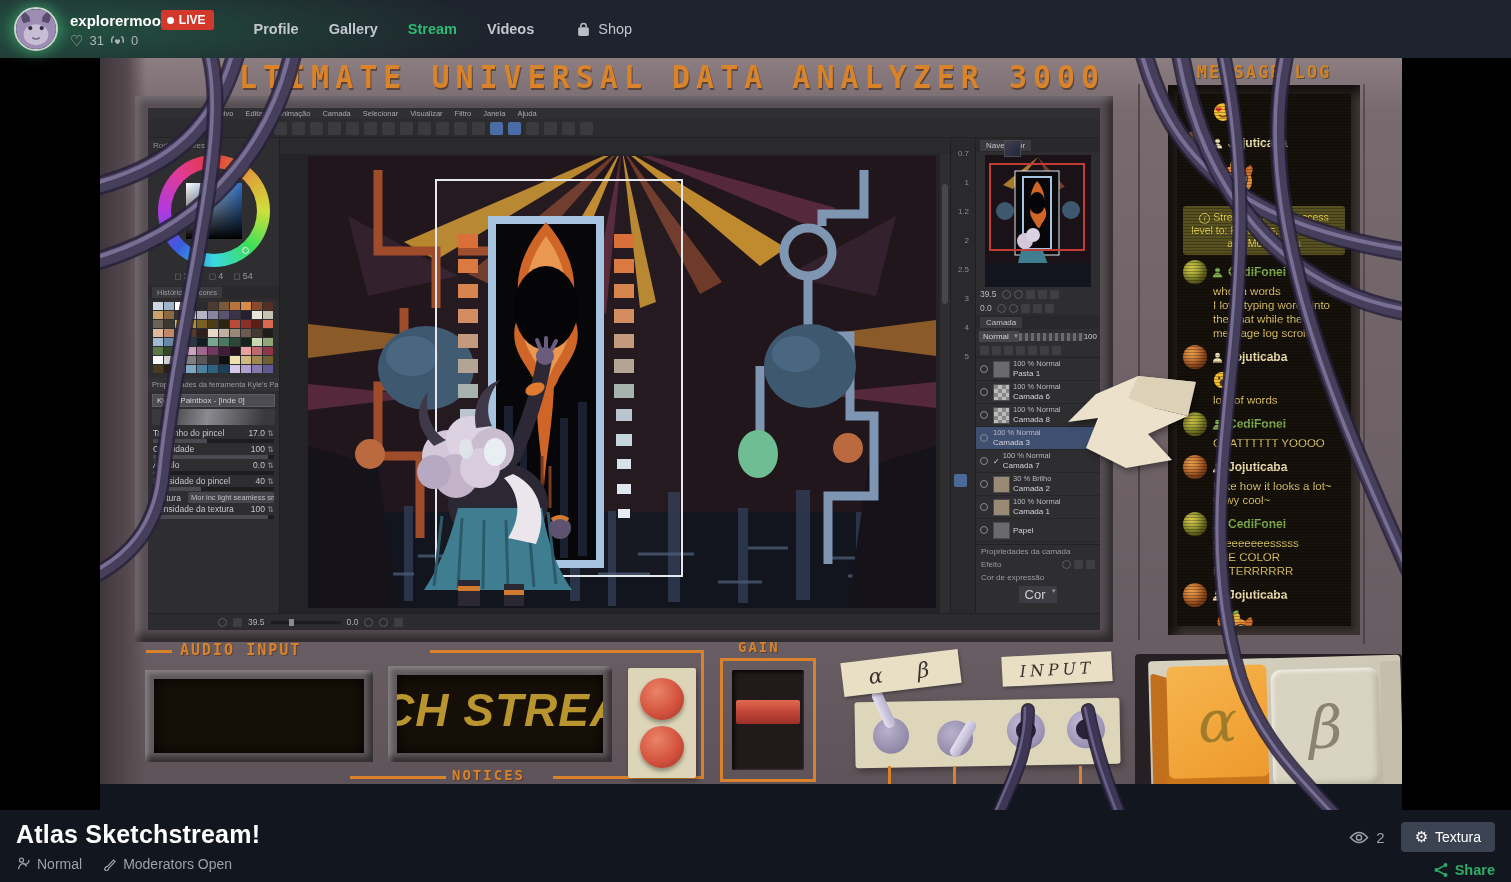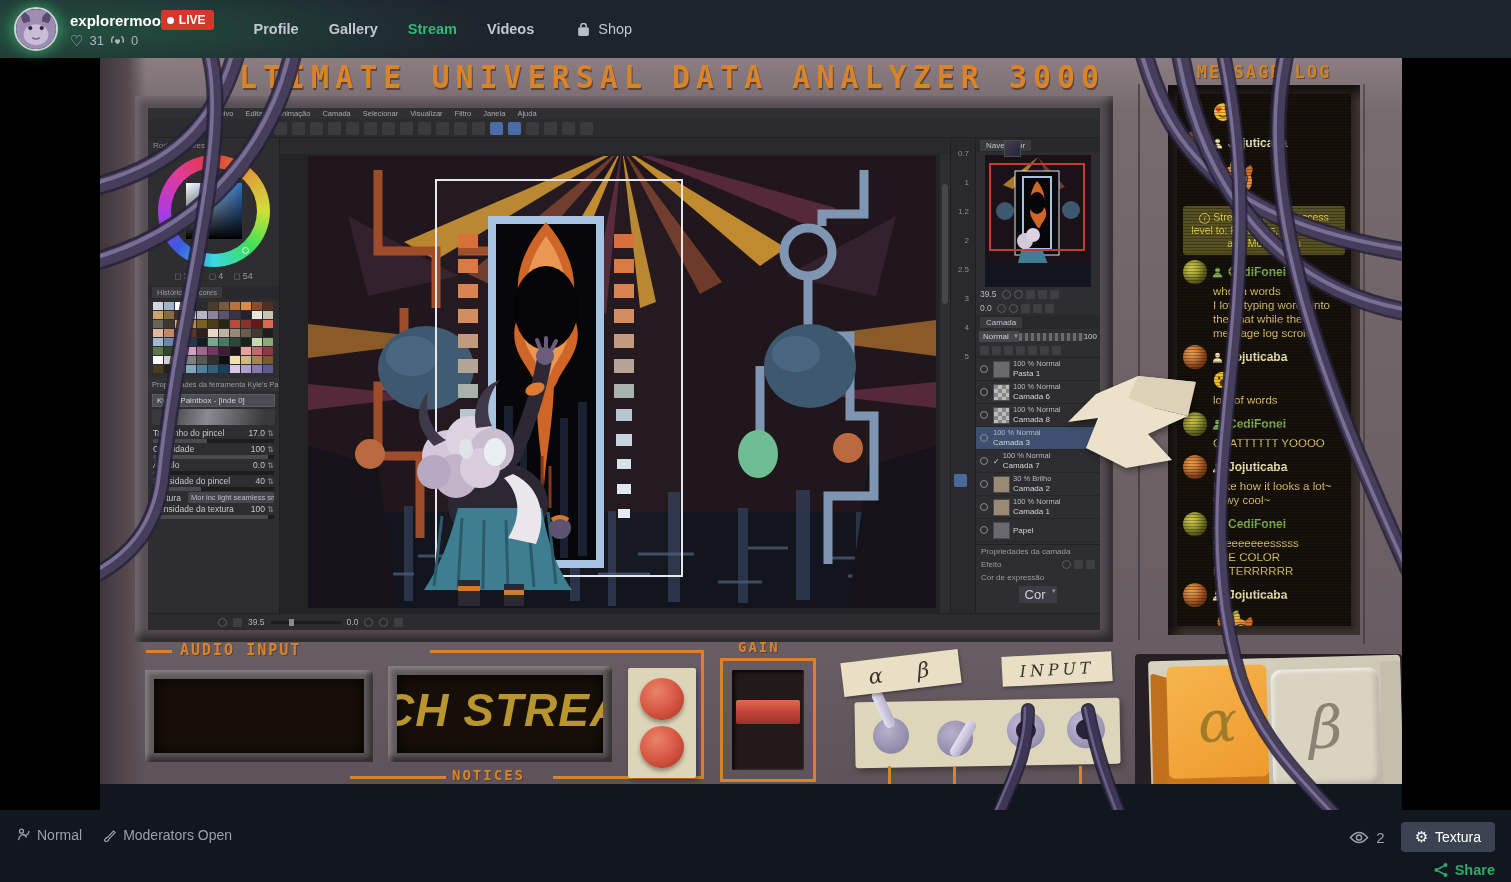--- a/index.html
+++ b/index.html
@@ -1073,20 +1073,21 @@
             <path d="M988,652 C998,704 1012,736 1022,762" stroke="#3d3755" stroke-width="10"></path>
             <path d="M985,650 C995,702 1009,734 1019,760" stroke="#7d74a0" stroke-width="2.5" opacity=".7"></path>
           </g>
         </g>
       </svg>
 
     </div>
   </div>
 
   <div class="footer">
+    <div class="f-title">Atlas Sketchstream!</div>
     <div class="f-tags">
       <span class="f-tag">
         <svg width="15" height="14" viewBox="0 0 14 14">
           <circle cx="5" cy="3.2" r="2" fill="none" stroke="#9ba1a9" stroke-width="1.3"></circle>
           <path d="M2,12 Q3,7.5 6,6.5 Q9,6.5 10,9.5 M9,7.5 q3.4,-1 3.4,-4.4" fill="none" stroke="#9ba1a9" stroke-width="1.3"></path>
         </svg>
         <span>Normal</span>
       </span>
       <span class="f-tag">
         <svg width="15" height="14" viewBox="0 0 14 14">

